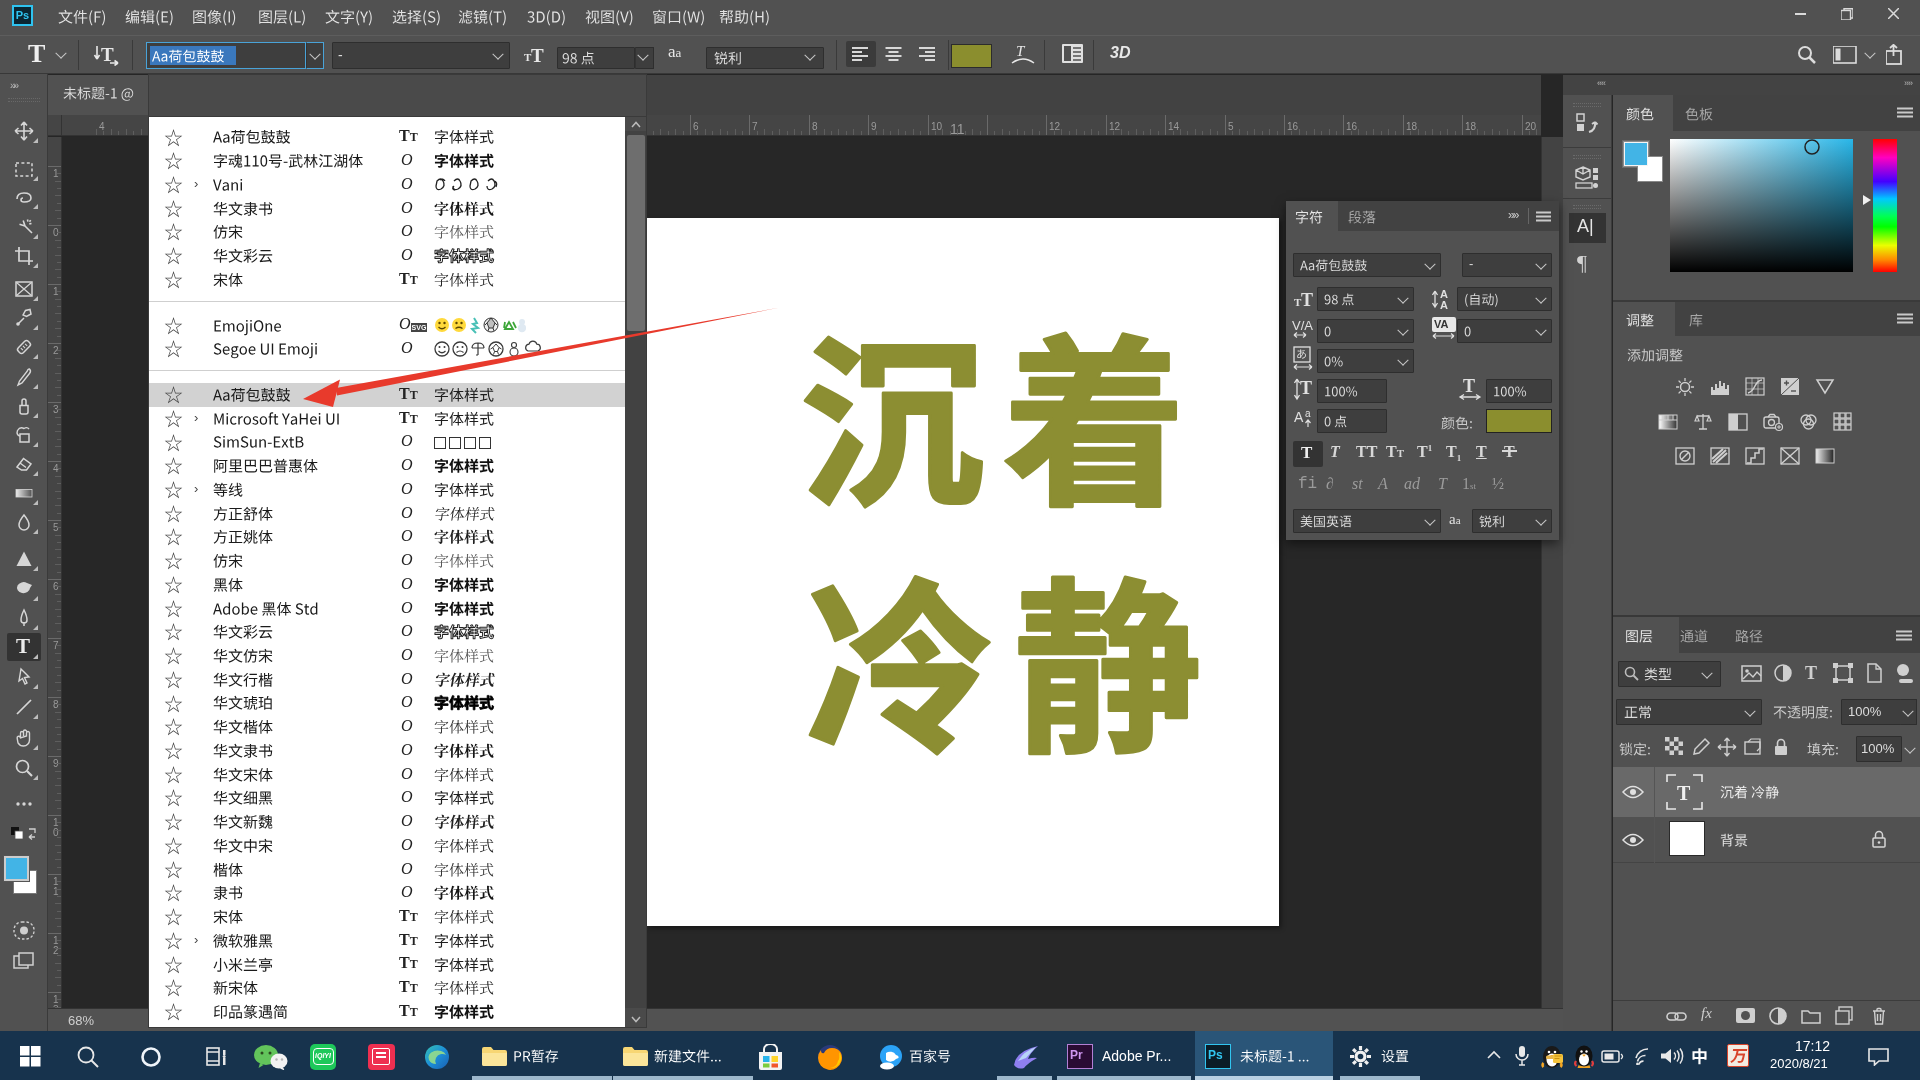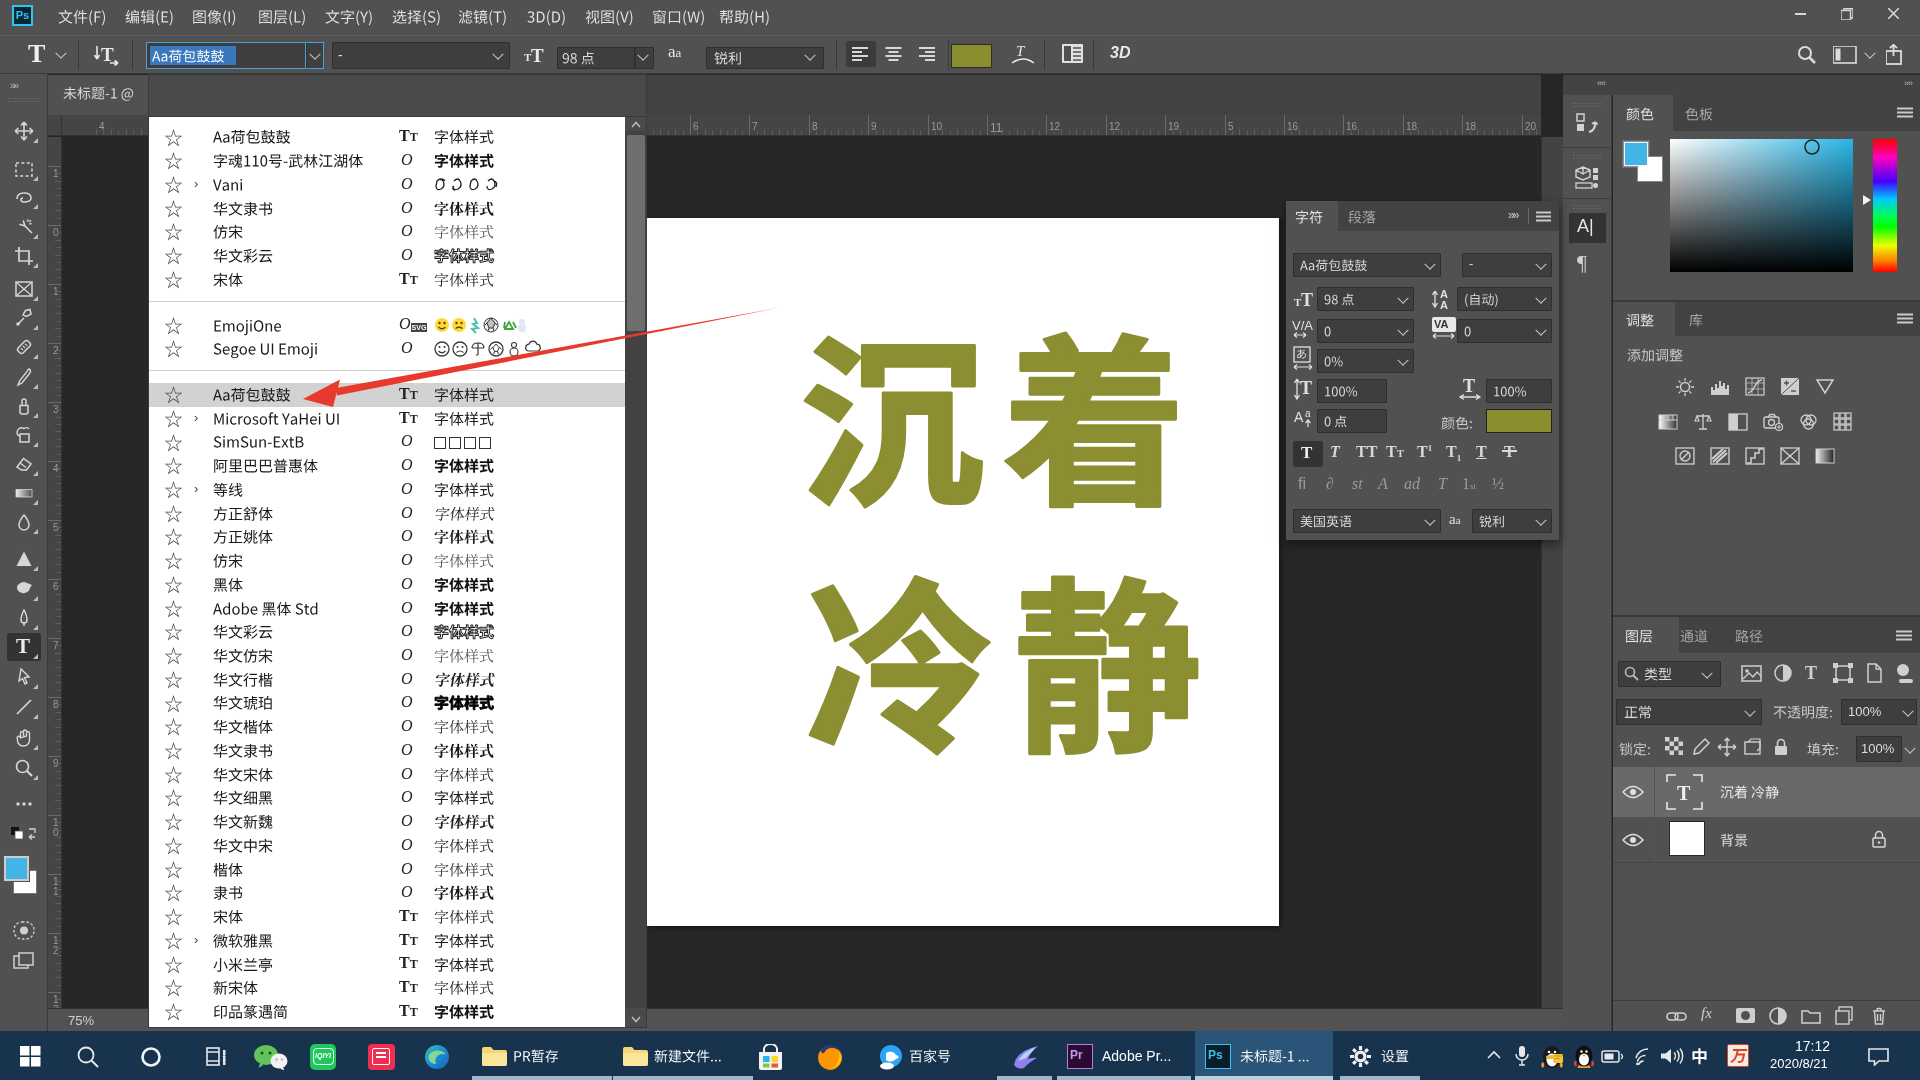--- a/index.html
+++ b/index.html
@@ -550,21 +550,21 @@
     <div class="ab" style="left:872px;top:16px;width:1px;height:4px;background:#5e5e5e"></div>
     <span class="ab" style="left:883px;top:6px;font-size:10px;color:#9a9a9a">10</span>
     <div class="ab" style="left:880px;top:0;width:1px;height:20px;background:#6a6a6a"></div>
     <div class="ab" style="left:887px;top:16px;width:1px;height:4px;background:#5e5e5e"></div>
     <div class="ab" style="left:894px;top:14px;width:1px;height:6px;background:#5e5e5e"></div>
     <div class="ab" style="left:902px;top:16px;width:1px;height:4px;background:#5e5e5e"></div>
     <div class="ab" style="left:909px;top:14px;width:1px;height:6px;background:#5e5e5e"></div>
     <div class="ab" style="left:917px;top:16px;width:1px;height:4px;background:#5e5e5e"></div>
     <div class="ab" style="left:924px;top:14px;width:1px;height:6px;background:#5e5e5e"></div>
     <div class="ab" style="left:932px;top:16px;width:1px;height:4px;background:#5e5e5e"></div>
-    <span class="ab" style="left:942px;top:6px;font-size:12px;color:#9a9a9a">11</span>
+    <span class="ab" style="left:902px;top:6px;font-size:14px;color:#9a9a9a">11</span>
     <div class="ab" style="left:939px;top:0;width:1px;height:20px;background:#6a6a6a"></div>
     <div class="ab" style="left:946px;top:16px;width:1px;height:4px;background:#5e5e5e"></div>
     <div class="ab" style="left:954px;top:14px;width:1px;height:6px;background:#5e5e5e"></div>
     <div class="ab" style="left:961px;top:16px;width:1px;height:4px;background:#5e5e5e"></div>
     <div class="ab" style="left:969px;top:14px;width:1px;height:6px;background:#5e5e5e"></div>
     <div class="ab" style="left:976px;top:16px;width:1px;height:4px;background:#5e5e5e"></div>
     <div class="ab" style="left:984px;top:14px;width:1px;height:6px;background:#5e5e5e"></div>
     <div class="ab" style="left:991px;top:16px;width:1px;height:4px;background:#5e5e5e"></div>
     <span class="ab" style="left:1001px;top:6px;font-size:10px;color:#9a9a9a">12</span>
     <div class="ab" style="left:998px;top:0;width:1px;height:20px;background:#6a6a6a"></div>
@@ -577,21 +577,21 @@
     <div class="ab" style="left:1050px;top:16px;width:1px;height:4px;background:#5e5e5e"></div>
     <span class="ab" style="left:1061px;top:6px;font-size:10px;color:#9a9a9a">12</span>
     <div class="ab" style="left:1058px;top:0;width:1px;height:20px;background:#6a6a6a"></div>
     <div class="ab" style="left:1065px;top:16px;width:1px;height:4px;background:#5e5e5e"></div>
     <div class="ab" style="left:1073px;top:14px;width:1px;height:6px;background:#5e5e5e"></div>
     <div class="ab" style="left:1080px;top:16px;width:1px;height:4px;background:#5e5e5e"></div>
     <div class="ab" style="left:1088px;top:14px;width:1px;height:6px;background:#5e5e5e"></div>
     <div class="ab" style="left:1095px;top:16px;width:1px;height:4px;background:#5e5e5e"></div>
     <div class="ab" style="left:1102px;top:14px;width:1px;height:6px;background:#5e5e5e"></div>
     <div class="ab" style="left:1110px;top:16px;width:1px;height:4px;background:#5e5e5e"></div>
-    <span class="ab" style="left:1120px;top:6px;font-size:10px;color:#9a9a9a">19</span>
+    <span class="ab" style="left:1120px;top:6px;font-size:10px;color:#9a9a9a">14</span>
     <div class="ab" style="left:1117px;top:0;width:1px;height:20px;background:#6a6a6a"></div>
     <div class="ab" style="left:1125px;top:16px;width:1px;height:4px;background:#5e5e5e"></div>
     <div class="ab" style="left:1132px;top:14px;width:1px;height:6px;background:#5e5e5e"></div>
     <div class="ab" style="left:1139px;top:16px;width:1px;height:4px;background:#5e5e5e"></div>
     <div class="ab" style="left:1147px;top:14px;width:1px;height:6px;background:#5e5e5e"></div>
     <div class="ab" style="left:1154px;top:16px;width:1px;height:4px;background:#5e5e5e"></div>
     <div class="ab" style="left:1162px;top:14px;width:1px;height:6px;background:#5e5e5e"></div>
     <div class="ab" style="left:1169px;top:16px;width:1px;height:4px;background:#5e5e5e"></div>
     <span class="ab" style="left:1180px;top:6px;font-size:10px;color:#9a9a9a">5</span>
     <div class="ab" style="left:1177px;top:0;width:1px;height:20px;background:#6a6a6a"></div>
@@ -785,21 +785,21 @@
     </g>
   </svg>
 <svg class="ab" style="left:806px;top:530.4px;overflow:visible" width="604" height="282">
     <g transform="translate(0,206.8) scale(0.18800,-0.18800)" fill="#8c8e32" stroke="#8c8e32" stroke-width="16" stroke-linejoin="round" stroke-linecap="round">
       <use href="#g50" x="0"></use>
       <use href="#g51" x="1106"></use>
     </g>
   </svg>
 <div class="ab" style="left:1541px;top:137px;width:22px;height:871px;background:#434343;border-left:1px solid #333"></div>
 <div class="ab" style="left:48px;top:1008px;width:1515px;height:23px;background:#525252;border-top:1px solid #333"></div>
-<span class="ab" style="left:68px;top:1013px;font-size:13px;color:#cfcfcf">75%</span>
+<span class="ab" style="left:68px;top:1013px;font-size:13px;color:#cfcfcf">68%</span>
 <div class="ab" style="left:0;top:74px;width:48px;height:959px;background:#515151;border-right:1px solid #3a3a3a"></div>
 <div class="ab" style="left:10px;top:80px;font-size:10px;color:#bbb;letter-spacing:-2px">»»</div>
 <div class="ab" style="left:8px;top:98px;width:32px;height:4px;border-top:1px dotted #686868;border-bottom:1px dotted #686868"></div>
 <svg class="ab" style="left:14px;top:121px" width="20" height="20">
     <path d="M10 1 L10 19 M1 10 L19 10 M10 1 l-3 3.5 M10 1 l3 3.5 M10 19 l-3 -3.5 M10 19 l3 -3.5 M1 10 l3.5 -3 M1 10 l3.5 3 M19 10 l-3.5 -3 M19 10 l-3.5 3" stroke="#d6d6d6" stroke-width="1.6" fill="none"></path>
   </svg>
 <svg class="ab" style="left:33px;top:138px" width="5" height="5">
     <path d="M5 0 L5 5 L0 5 Z" fill="#bdbdbd"></path>
   </svg>
 <svg class="ab" style="left:14px;top:159px" width="20" height="20">
@@ -1477,21 +1477,21 @@
 <div class="ab" style="left:1293px;top:441px;width:30px;height:26px;background:#333;border-radius:2px"></div>
 <span class="ab" style="left:1301px;top:443px;font-family:'Liberation Serif';font-size:17px;font-weight:bold;color:#f0f0f0">T</span>
 <span class="ab" style="left:1330px;top:443px;font-family:'Liberation Serif';font-size:16px;font-weight:bold;color:#d8d8d8"><i>T</i></span>
 <span class="ab" style="left:1356px;top:443px;font-family:'Liberation Serif';font-size:16px;font-weight:bold;color:#d8d8d8">TT</span>
 <span class="ab" style="left:1386px;top:443px;font-family:'Liberation Serif';font-size:16px;font-weight:bold;color:#d8d8d8">T<span style="font-size:11px">T</span></span>
 <span class="ab" style="left:1417px;top:443px;font-family:'Liberation Serif';font-size:16px;font-weight:bold;color:#d8d8d8">T<sup style="font-size:9px">1</sup></span>
 <span class="ab" style="left:1446px;top:443px;font-family:'Liberation Serif';font-size:16px;font-weight:bold;color:#d8d8d8">T<sub style="font-size:9px">1</sub></span>
 <span class="ab" style="left:1476px;top:443px;font-family:'Liberation Serif';font-size:16px;font-weight:bold;color:#d8d8d8"><u>T</u></span>
 <span class="ab" style="left:1504px;top:443px;font-family:'Liberation Serif';font-size:16px;font-weight:bold;color:#d8d8d8">T</span>
 <div class="ab" style="left:1502px;top:450px;width:15px;height:2px;background:#d8d8d8"></div>
-<span class="ab" style="left:1298px;top:475px;font-family:Liberation Sans, sans-serif;font-size:16px;color:#9b9b9b">fi</span>
+<span class="ab" style="left:1298px;top:475px;font-family:Liberation Mono, monospace;font-size:16px;color:#9b9b9b">fi</span>
 <span class="ab" style="left:1326px;top:475px;font-style:italic;font-family:'Liberation Serif';font-size:16px;color:#9b9b9b">∂</span>
 <span class="ab" style="left:1352px;top:475px;font-style:italic;font-family:'Liberation Serif';font-size:16px;color:#9b9b9b">st</span>
 <span class="ab" style="left:1378px;top:475px;font-style:italic;font-family:'Liberation Serif';font-size:16px;color:#9b9b9b">A</span>
 <span class="ab" style="left:1404px;top:475px;font-style:italic;font-family:'Liberation Serif';font-size:16px;color:#9b9b9b">ad</span>
 <span class="ab" style="left:1438px;top:475px;font-style:italic;font-family:'Liberation Serif';font-size:16px;color:#9b9b9b">T</span>
 <span class="ab" style="left:1462px;top:475px;font-family:'Liberation Serif';font-size:16px;color:#9b9b9b">1<span style="font-size:9px">st</span></span>
 <span class="ab" style="left:1492px;top:475px;font-family:'Liberation Serif';font-size:16px;color:#9b9b9b">½</span>
 <div class="ab fld" style="left:1293px;top:509px;width:148px;height:24px"></div>
 <svg class="ab" style="left:1300px;top:511.5px;overflow:visible" width="65" height="20">
     <g transform="translate(0,14.3) scale(0.01300,-0.01300)" fill="#dcdcdc">

